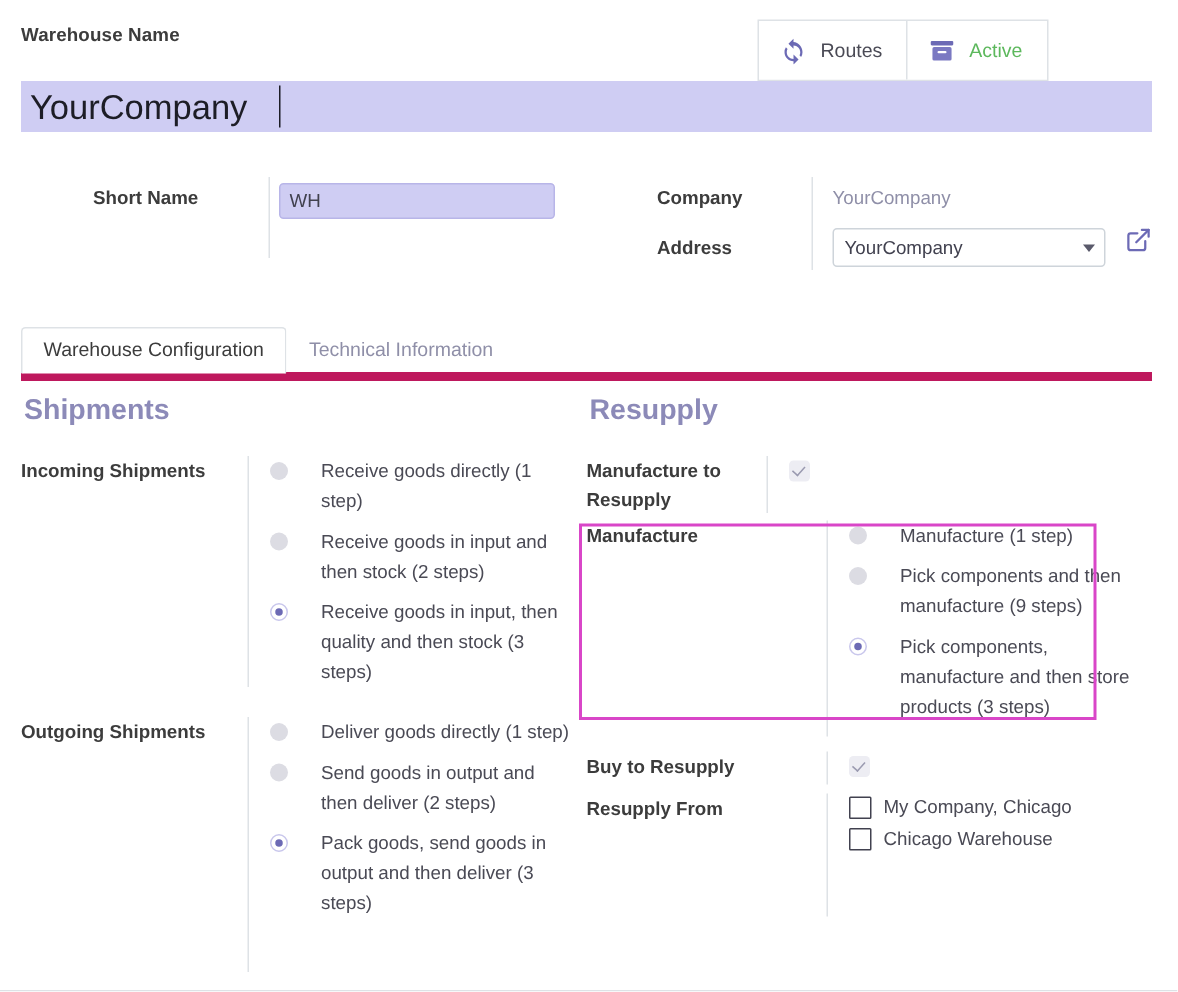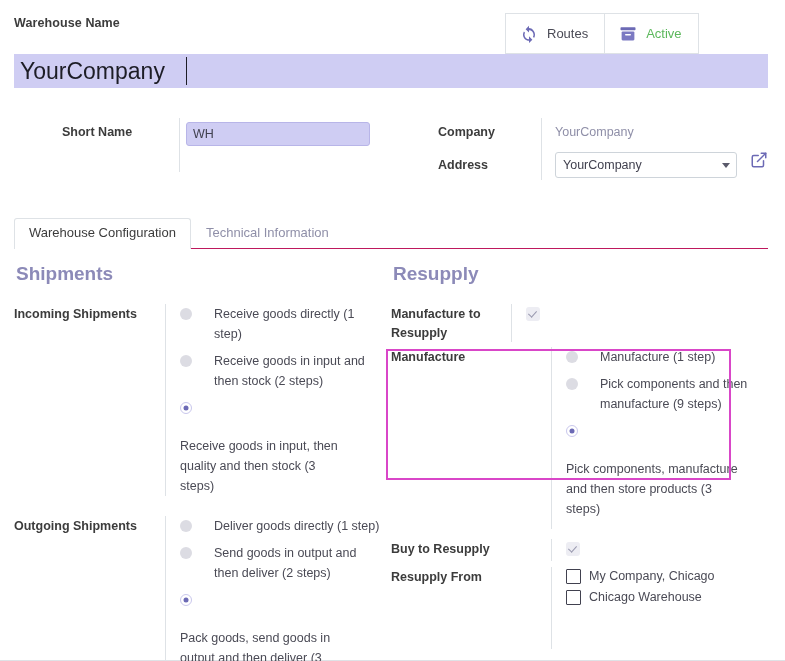--- a/index.html
+++ b/index.html
@@ -187,21 +187,21 @@
     cursor: pointer;
   }
 
   
   .tabs {
     position: absolute;
     left: 14px;
     top: 218px;
     width: 754px;
     height: 30px;
-    border-bottom: 1px solid #be185d;
+    border-bottom: 6px solid #be185d;
     display: flex;
     align-items: flex-end;
   }
   .tab {
     padding: 6px 14px 7px 14px;
     font-size: 13px;
     color: #8f8fa8;
     cursor: pointer;
     border: 1px solid transparent;
     border-bottom: none;
@@ -269,21 +269,21 @@
   .col.right .row-field { padding-left: 14px; }
 
   
   .radio-item {
     display: flex;
     align-items: flex-start;
     gap: 22px;
     margin-bottom: 7px;
     cursor: pointer;
   }
-  .radio-item:last-child { margin-bottom: 0; flex-direction: column; }
+  .radio-item:last-child { margin-bottom: 0; }
   .radio {
     flex: 0 0 auto;
     width: 12px;
     height: 12px;
     border-radius: 50%;
     background: #dcdce3;
     margin-top: 4px;
     position: relative;
   }
   .radio.checked {

